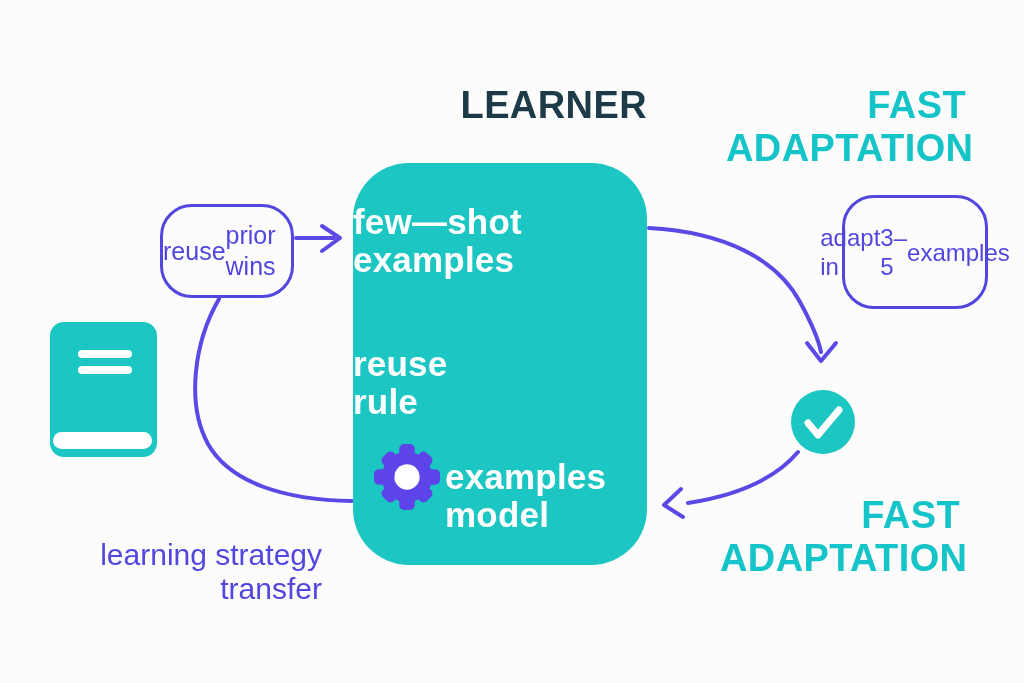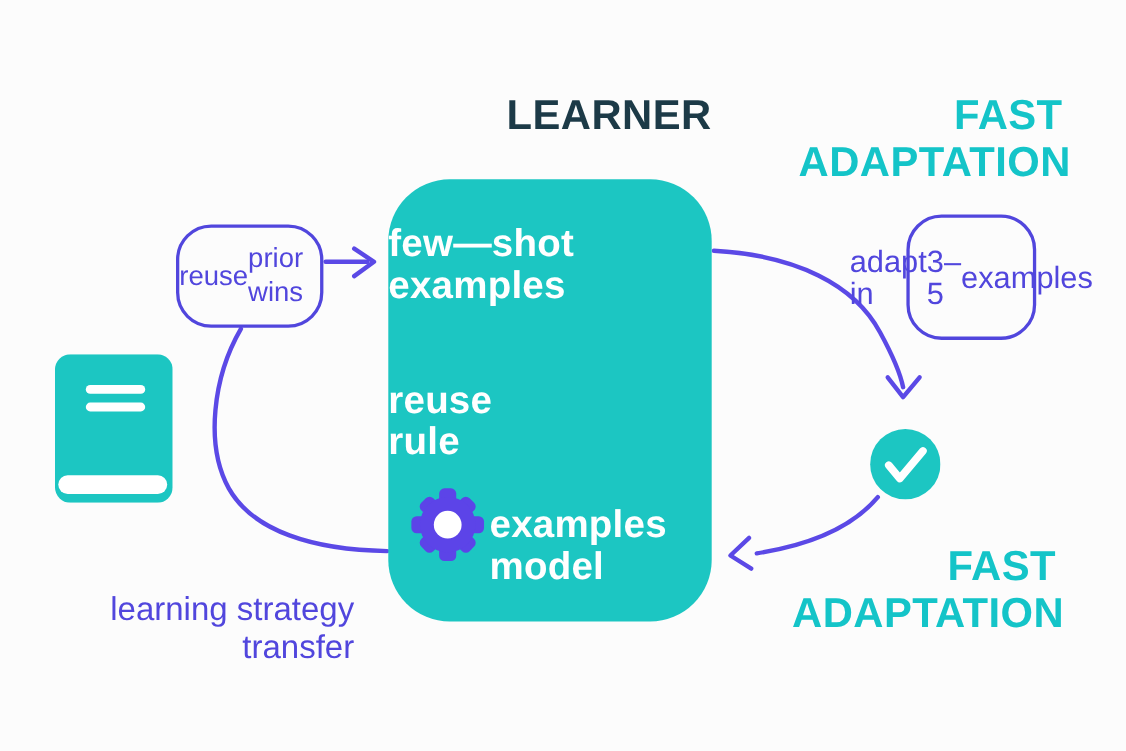--- a/index.html
+++ b/index.html
@@ -26,21 +26,21 @@
   }
   .heading.teal{color:var(--c-teal-heading);}
   .center{text-align:right;}
   .pill{
     border:3px solid var(--c-purple-text);
     border-radius:32px;background:var(--c-background);
     display:flex;flex-direction:row;align-items:center;justify-content:center;
     color:var(--c-purple-text);font-weight:500;
   }
   .pill-reuse{left:160px;top:204px;width:134px;height:94px;font-size:25px;line-height:31px;}
-  .pill-adapt{left:824px;top:195px;width:118px;height:114px;font-size:28px;line-height:29px;}
+  .pill-adapt{left:842px;top:195px;width:146px;height:114px;font-size:24px;line-height:29px;}
   .learner-box{
     left:353px;top:163px;width:294px;height:402px;border-radius:56px;
     background:var(--c-teal-shape);
   }
   .box-text{
     position:absolute;left:0;width:100%;text-align:left;
     color:var(--c-white);font-size:35px;font-weight:700;line-height:38px;letter-spacing:.2px;
   }
   .caption{
     left:58px;top:538px;width:264px;text-align:right;

